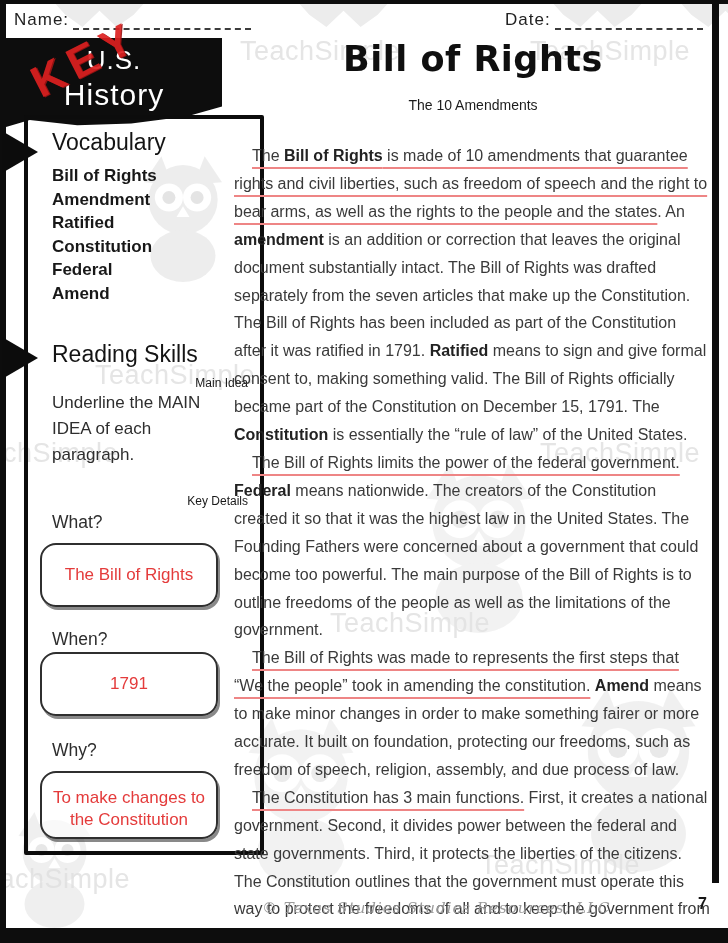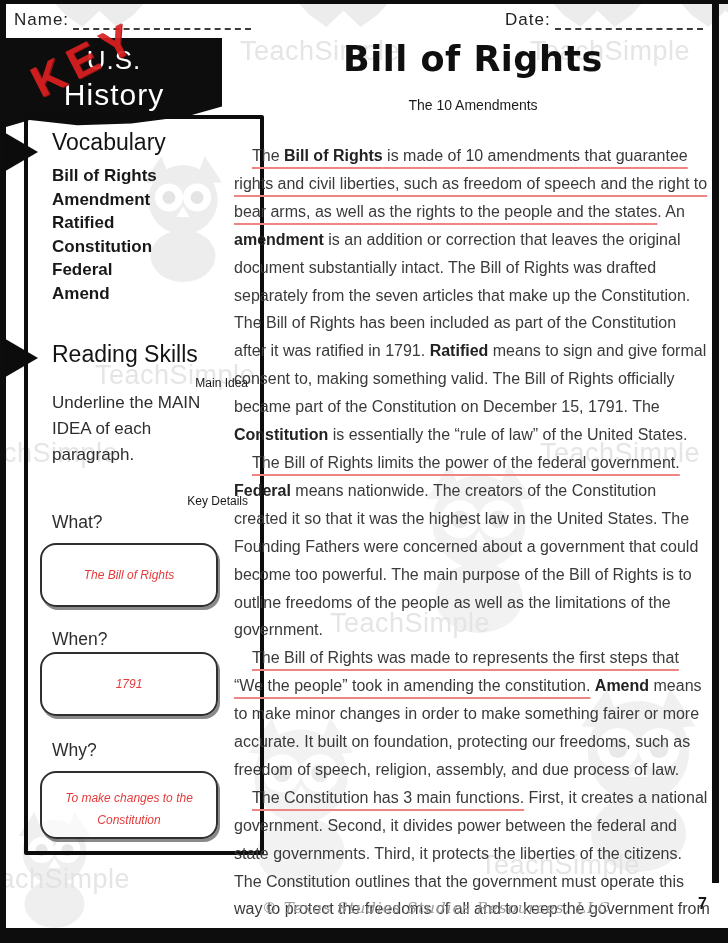--- a/index.html
+++ b/index.html
@@ -44,21 +44,21 @@
   .side-h{font-size:23px;color:#141414;font-weight:400;}
   .vocab-list{margin-top:8px;font-size:17px;font-weight:700;color:#181818;line-height:23.5px;}
   .rs-head{margin-top:36px;}
   .side-b{font-size:12px;font-weight:400;color:#181818;margin-top:8px;text-align:right;}
   .side-t{font-size:17px;line-height:26px;color:#2e2e2e;width:164px;}
   .kd-head{margin-top:26px;}
   .q-label{font-size:17.5px;color:#2e2e2e;margin-top:4px;}
   .ans-box{margin:8px 0 0 -12px;width:174px;border:2.5px solid #2f2f2f;border-radius:16px;
            box-shadow:2px 3px 0 rgba(40,40,40,.55);background:rgba(255,255,255,.6);
            display:flex;align-items:center;justify-content:center;text-align:center;}
-  .ans-box .ans{color:#e43b3b;font-size:12px;line-height:22px;padding:6px 10px;font-style:italic;}
+  .ans-box .ans{color:#e43b3b;font-size:17px;line-height:22px;padding:6px 10px;}
   #box-what{height:60px;margin-top:10px;}
   #box-when{height:60px;margin-top:2px;}
   #box-why{height:64px;margin-top:10px;align-items:flex-end;}
   .q-when{margin-top:22px;}
   .q-why{margin-top:24px;}
   
   .main{position:absolute;left:234px;top:38px;width:478px;z-index:2;}
   .title{font-size:35px;font-weight:800;color:#0f0f0f;text-align:center;line-height:42px;
          font-family:"DejaVu Sans",sans-serif;letter-spacing:.5px;}
   .subtitle{font-size:14px;color:#1c1c1c;text-align:center;margin-top:12px;line-height:26px;}

